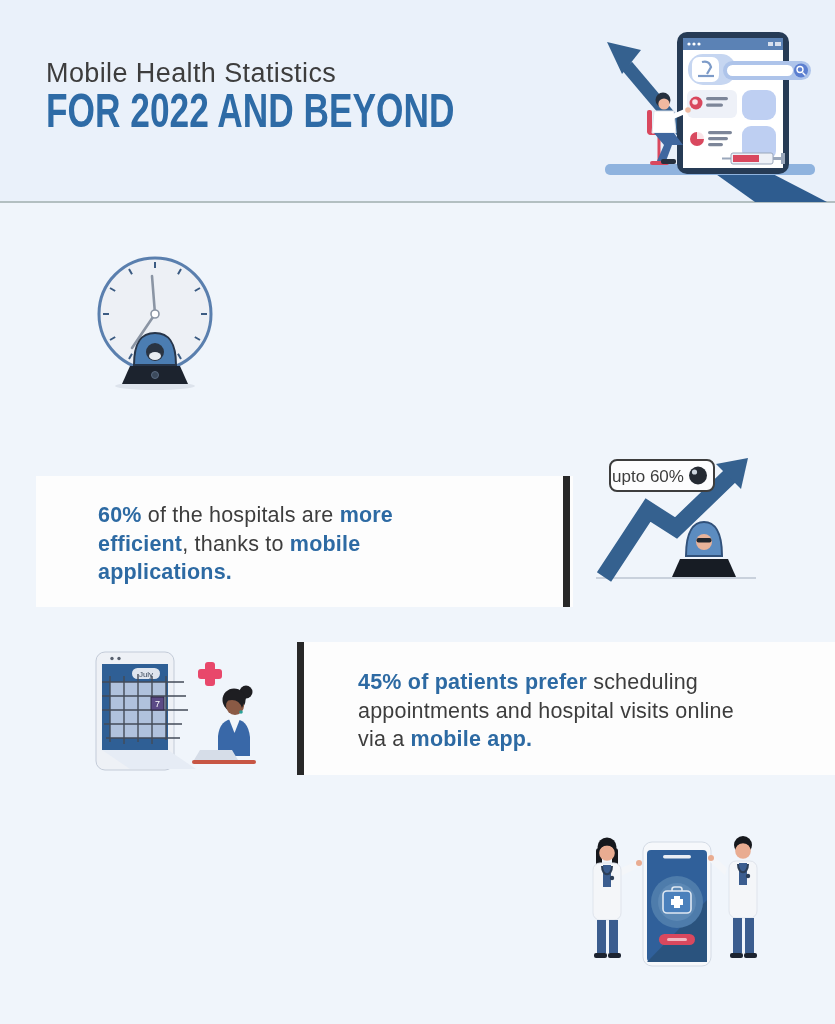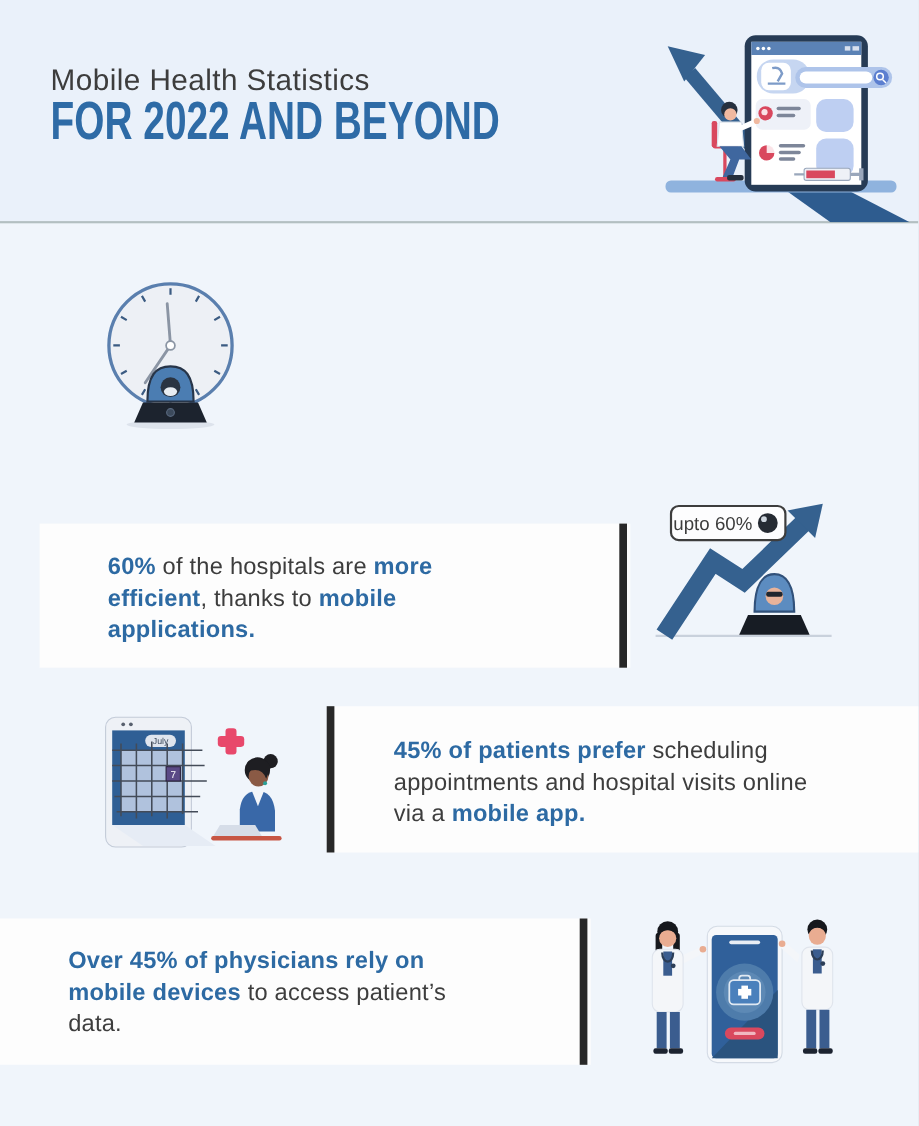--- a/index.html
+++ b/index.html
@@ -198,24 +198,20 @@
       <path d="M118,108 L150,108 L156,118 L112,118 Z" fill="#d6dde8"></path>
       <rect x="110" y="118" width="64" height="4" rx="2" fill="#c75644"></rect>
     </g>
   </svg>
 
   <div id="card-3" class="card bar-left">
     <div class="vbar"></div>
     <p><span class="em">45% of patients prefer</span><span> scheduling appointments and hospital visits online via a </span><span class="em">mobile app.</span></p>
   </div>
 
-  <div id="card-4" class="card bar-right">
-    <div class="vbar"></div>
-    <p><span class="em">Over 45% of physicians rely on mobile devices</span><span> to access patient’s data.</span></p>
-  </div>
 
   <svg class="illo" style="left:575px;top:828px" width="200" height="148" viewBox="0 0 200 148">
 
     <g>
       <rect x="21" y="20" width="6" height="30" rx="3" fill="#16181d"></rect>
       <rect x="37" y="20" width="6" height="30" rx="3" fill="#16181d"></rect>
       <circle cx="32" cy="19" r="9.5" fill="#16181d"></circle>
       <circle cx="32" cy="25" r="7.8" fill="#e9ac91"></circle>
       <path d="M24,22 A9.5,9.5 0 0 1 40,22 L40,17 Q32,10 24,17 Z" fill="#16181d"></path>
       <path d="M42,42 L62,33 L64,39 L44,49 Z" fill="#f4f6f9"></path>

